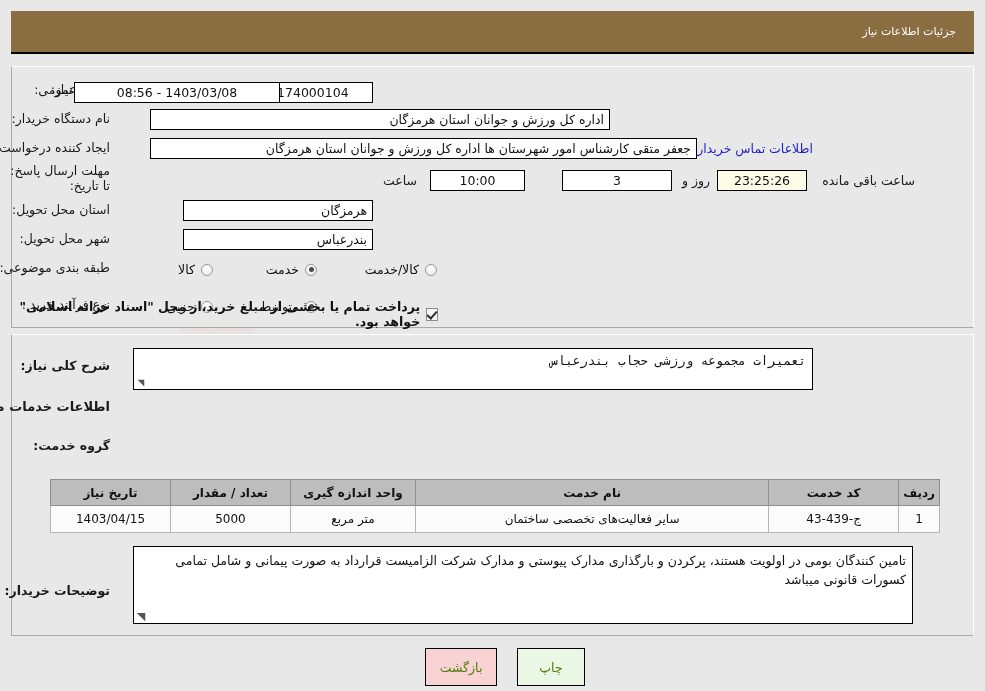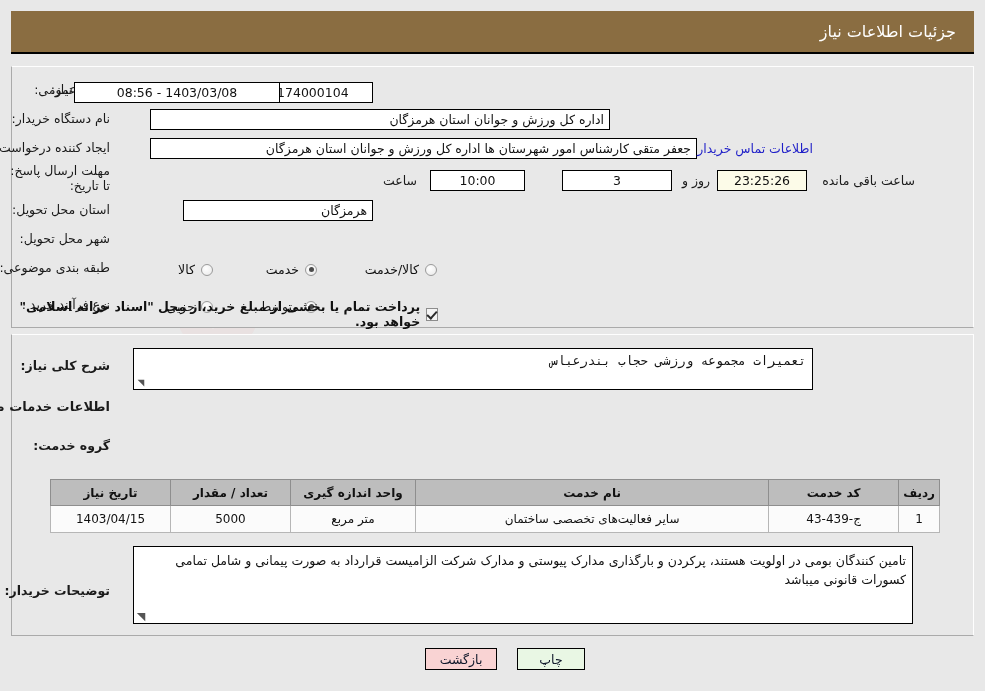--- a/index.html
+++ b/index.html
@@ -36,21 +36,21 @@
     background: #8a6d41;
     border-bottom: 2px solid #000;
     display: flex;
     align-items: center;
     justify-content: flex-start;
     padding-right: 18px;
     z-index: 3;
   }
   .header-title {
     color: #ffffff;
-    font-size: 16px;
+    font-size: 11px;
     letter-spacing: 0.2px;
   }
 
   
   .panel {
     position: absolute;
     background: #e8e8e8;
     border: 1px solid #aaa;
     border-top-color: #fefefe;
     border-right-color: #fefefe;
@@ -187,24 +187,24 @@
     color: #111;
     height: 27px;
     padding: 0 4px;
     text-align: center;
   }
 
   
   .btn {
     position: absolute;
     border: 1px solid #000;
-    height: 22px;
+    height: 38px;
     font-size: 12.5px;
     font-family: "DejaVu Sans", "Liberation Sans", sans-serif;
-    color: #0f172a;
+    color: #4d7c0f;
     display: flex;
     align-items: center;
     justify-content: center;
     cursor: pointer;
     z-index: 3;
   }
   #btn-print  { top: 648px; left: 517px; width: 68px; background: #e9f7e4; }
   #btn-back   { top: 648px; left: 425px; width: 72px; background: #f9d3d3; }
 </style>
 </head>
@@ -258,20 +258,21 @@
   <span class="lbl" style="position:absolute; top:173px; right:70px; z-index:4;">ساعت باقی مانده</span>
 
   <div class="row" style="top:202px; right:875px; z-index:4;">
     <span class="lbl">استان محل تحویل:</span>
   </div>
   <div class="box right" style="position:absolute; top:200px; right:612px; width:190px; z-index:4;">هرمزگان</div>
 
   <div class="row" style="top:231px; right:875px; z-index:4;">
     <span class="lbl">شهر محل تحویل:</span>
   </div>
+  <div class="box right" style="position:absolute; top:229px; right:612px; width:190px; z-index:4;">بندرعباس</div>
 
   <div class="row" style="top:260px; right:875px; z-index:4;">
     <span class="lbl">طبقه بندی موضوعی:</span>
   </div>
   <div class="radio-group" style="position:absolute; top:262px; right:772px; z-index:4;">
     <span class="radio"></span>
     <span class="rl">کالا</span>
   </div>
   <div class="radio-group" style="position:absolute; top:262px; right:668px; z-index:4;">
     <span class="radio on"></span>

